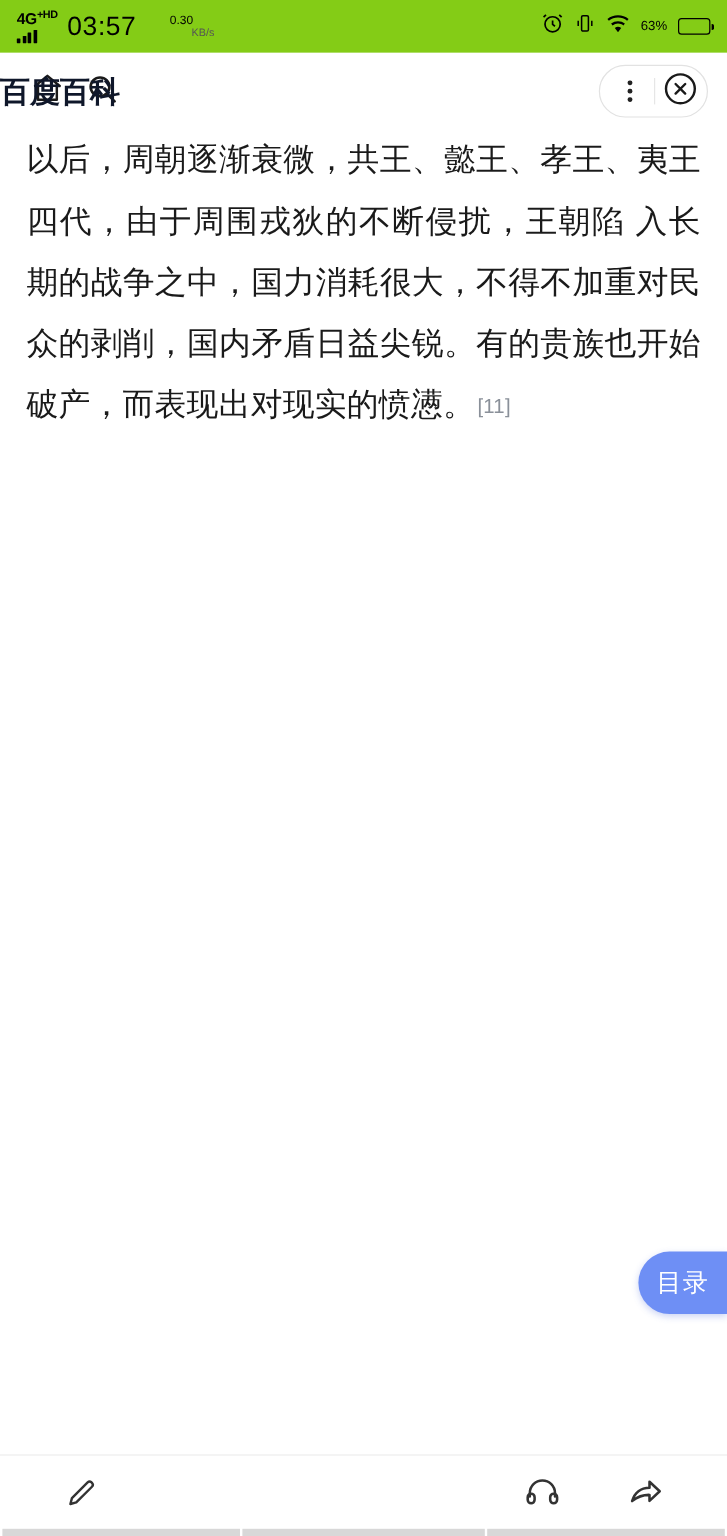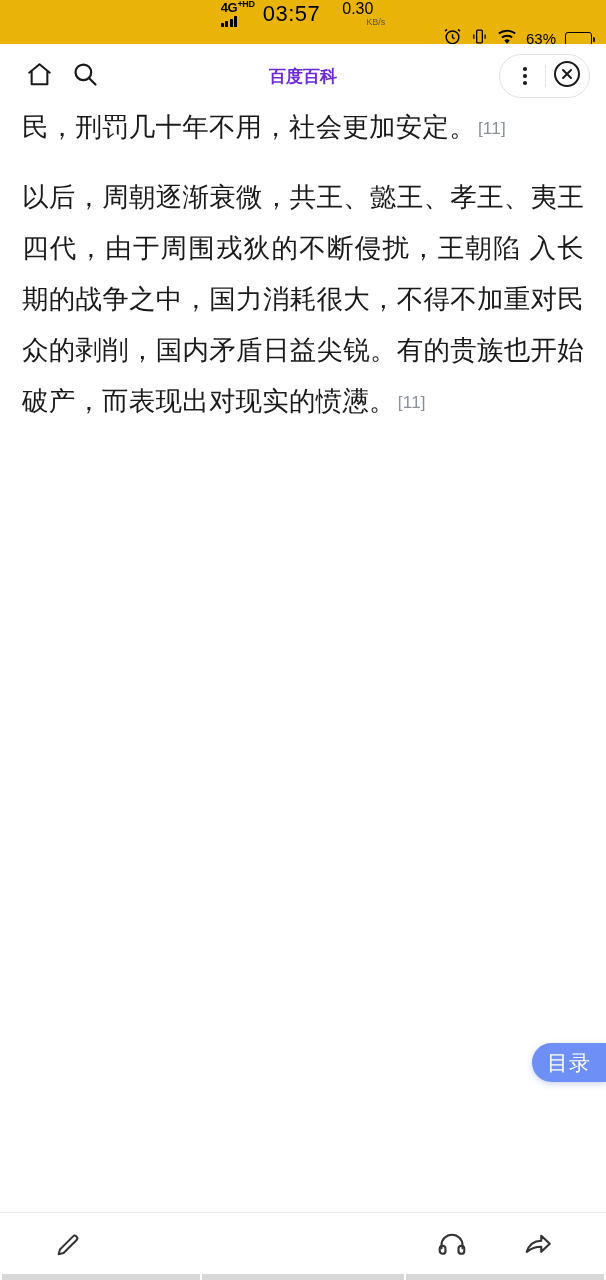--- a/index.html
+++ b/index.html
@@ -16,23 +16,22 @@
     -webkit-font-smoothing: antialiased;
   }
 
   
   .status-bar {
     height: 44px;
     display: flex;
     align-items: center;
     padding: 0 14px;
     box-sizing: border-box;
-    background: #eab308;
+    background: #84cc16;
     color: #000000;
-    flex-direction: column;
   }
   .status-left {
     display: flex;
     align-items: center;
     gap: 6px;
   }
   .net-block {
     display: flex;
     flex-direction: column;
     align-items: flex-start;
@@ -69,30 +68,30 @@
     margin-left: 2px;
   }
   .speed-block {
     display: flex;
     flex-direction: column;
     align-items: center;
     line-height: 1.05;
     margin-left: 4px;
     margin-top: 1px;
   }
-  .speed-val { font-size: 16px; }
+  .speed-val { font-size: 10px; }
   .speed-unit { font-size: 9px; color: #555; margin-left: 36px; }
 
   .status-right {
     margin-left: auto;
     display: flex;
     align-items: center;
     gap: 9px;
   }
-  .battery-text { font-size: 15px; }
+  .battery-text { font-size: 11px; }
   .battery-icon {
     width: 27px;
     height: 14px;
     border: 1.6px solid #000;
     border-radius: 3px;
     position: relative;
     box-sizing: border-box;
     padding: 1.5px;
   }
   .battery-icon::after {
@@ -125,24 +124,24 @@
     width: 46px;
     height: 46px;
     display: flex;
     align-items: center;
     justify-content: center;
     flex: none;
   }
   .app-title {
     position: absolute;
     left: 0; right: 0;
-    text-align: center;
-    font-size: 17px;
+    text-align: left;
+    font-size: 25px;
     font-weight: bold;
-    color: #6d28d9;
+    color: #0f172a;
     pointer-events: none;
   }
   .hdr-right {
     margin-left: auto;
     display: flex;
     align-items: center;
     height: 44px;
     border: 1px solid #e2e2e2;
     border-radius: 22px;
     padding: 0 4px 0 8px;
@@ -201,21 +200,21 @@
     vertical-align: 2px;
     padding: 0 2px;
   }
 
   
   .catalog-fab {
     position: absolute;
     right: 0px;
     top: 1043px;
     width: 74px;
-    height: 39px;
+    height: 52px;
     background: #6e8ff5;
     border-radius: 28px 0 0 28px;
     color: #fff;
     font-size: 21px;
     display: flex;
     align-items: center;
     justify-content: center;
     letter-spacing: 1px;
     box-shadow: 0 2px 6px rgba(80,110,220,0.3);
   }
@@ -349,23 +348,20 @@
           <circle cx="12" cy="12" r="9.6"></circle>
           <path d="M8.8 8.8l6.4 6.4M15.2 8.8l-6.4 6.4" stroke-linecap="round"></path>
         </svg>
       </span>
     </div>
   </div>
 </div>
 
 <div class="article">
 
-  <p class="para clipped-top" style="margin-top:-6px;">
-    <span>民，刑罚几十年不用，社会更加安定。</span><span class="ref">[11]</span>
-  </p>
 
 
   <p class="para">
     <span>以后，周朝逐渐衰微，共王、懿王、孝王、夷王四代，由于周围戎狄的不断侵扰，王朝陷 入长期的战争之中，国力消耗很大，不得不加重对民众的剥削，国内矛盾日益尖锐。有的贵族也开始破产，而表现出对现实的愤懑。</span><span class="ref">[11]</span>
   </p>
 
 </div>
 
 <div class="catalog-fab">目录</div>
 

